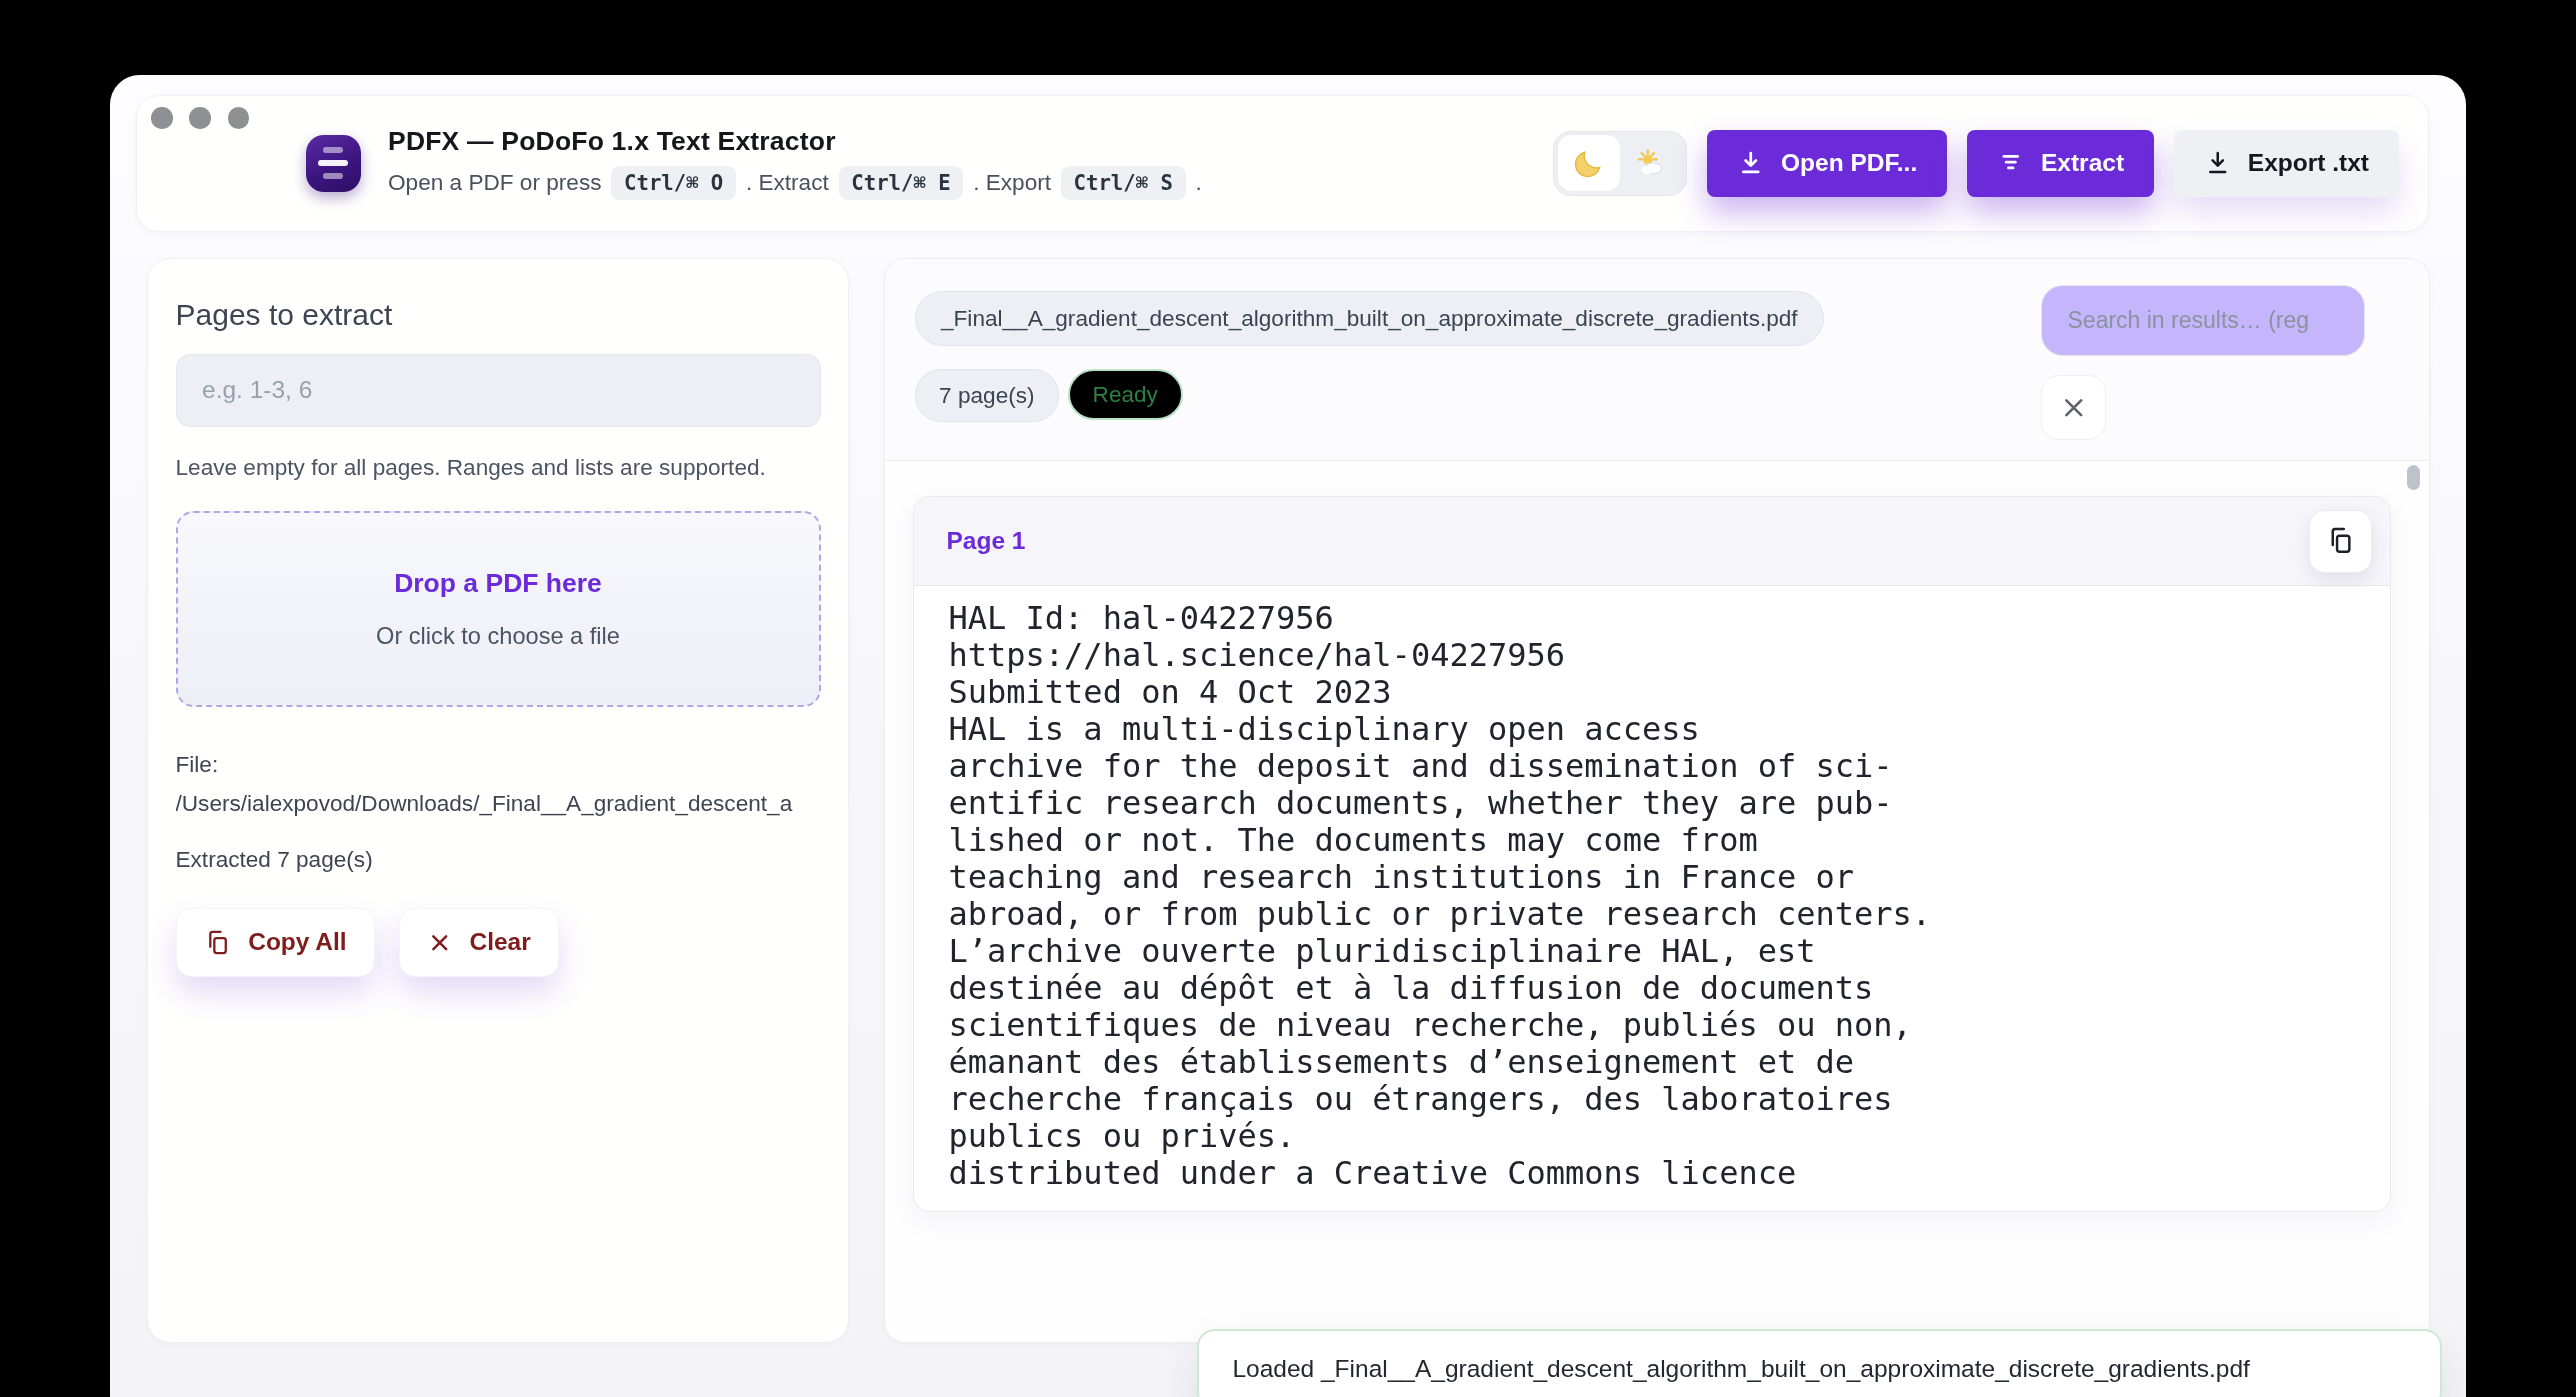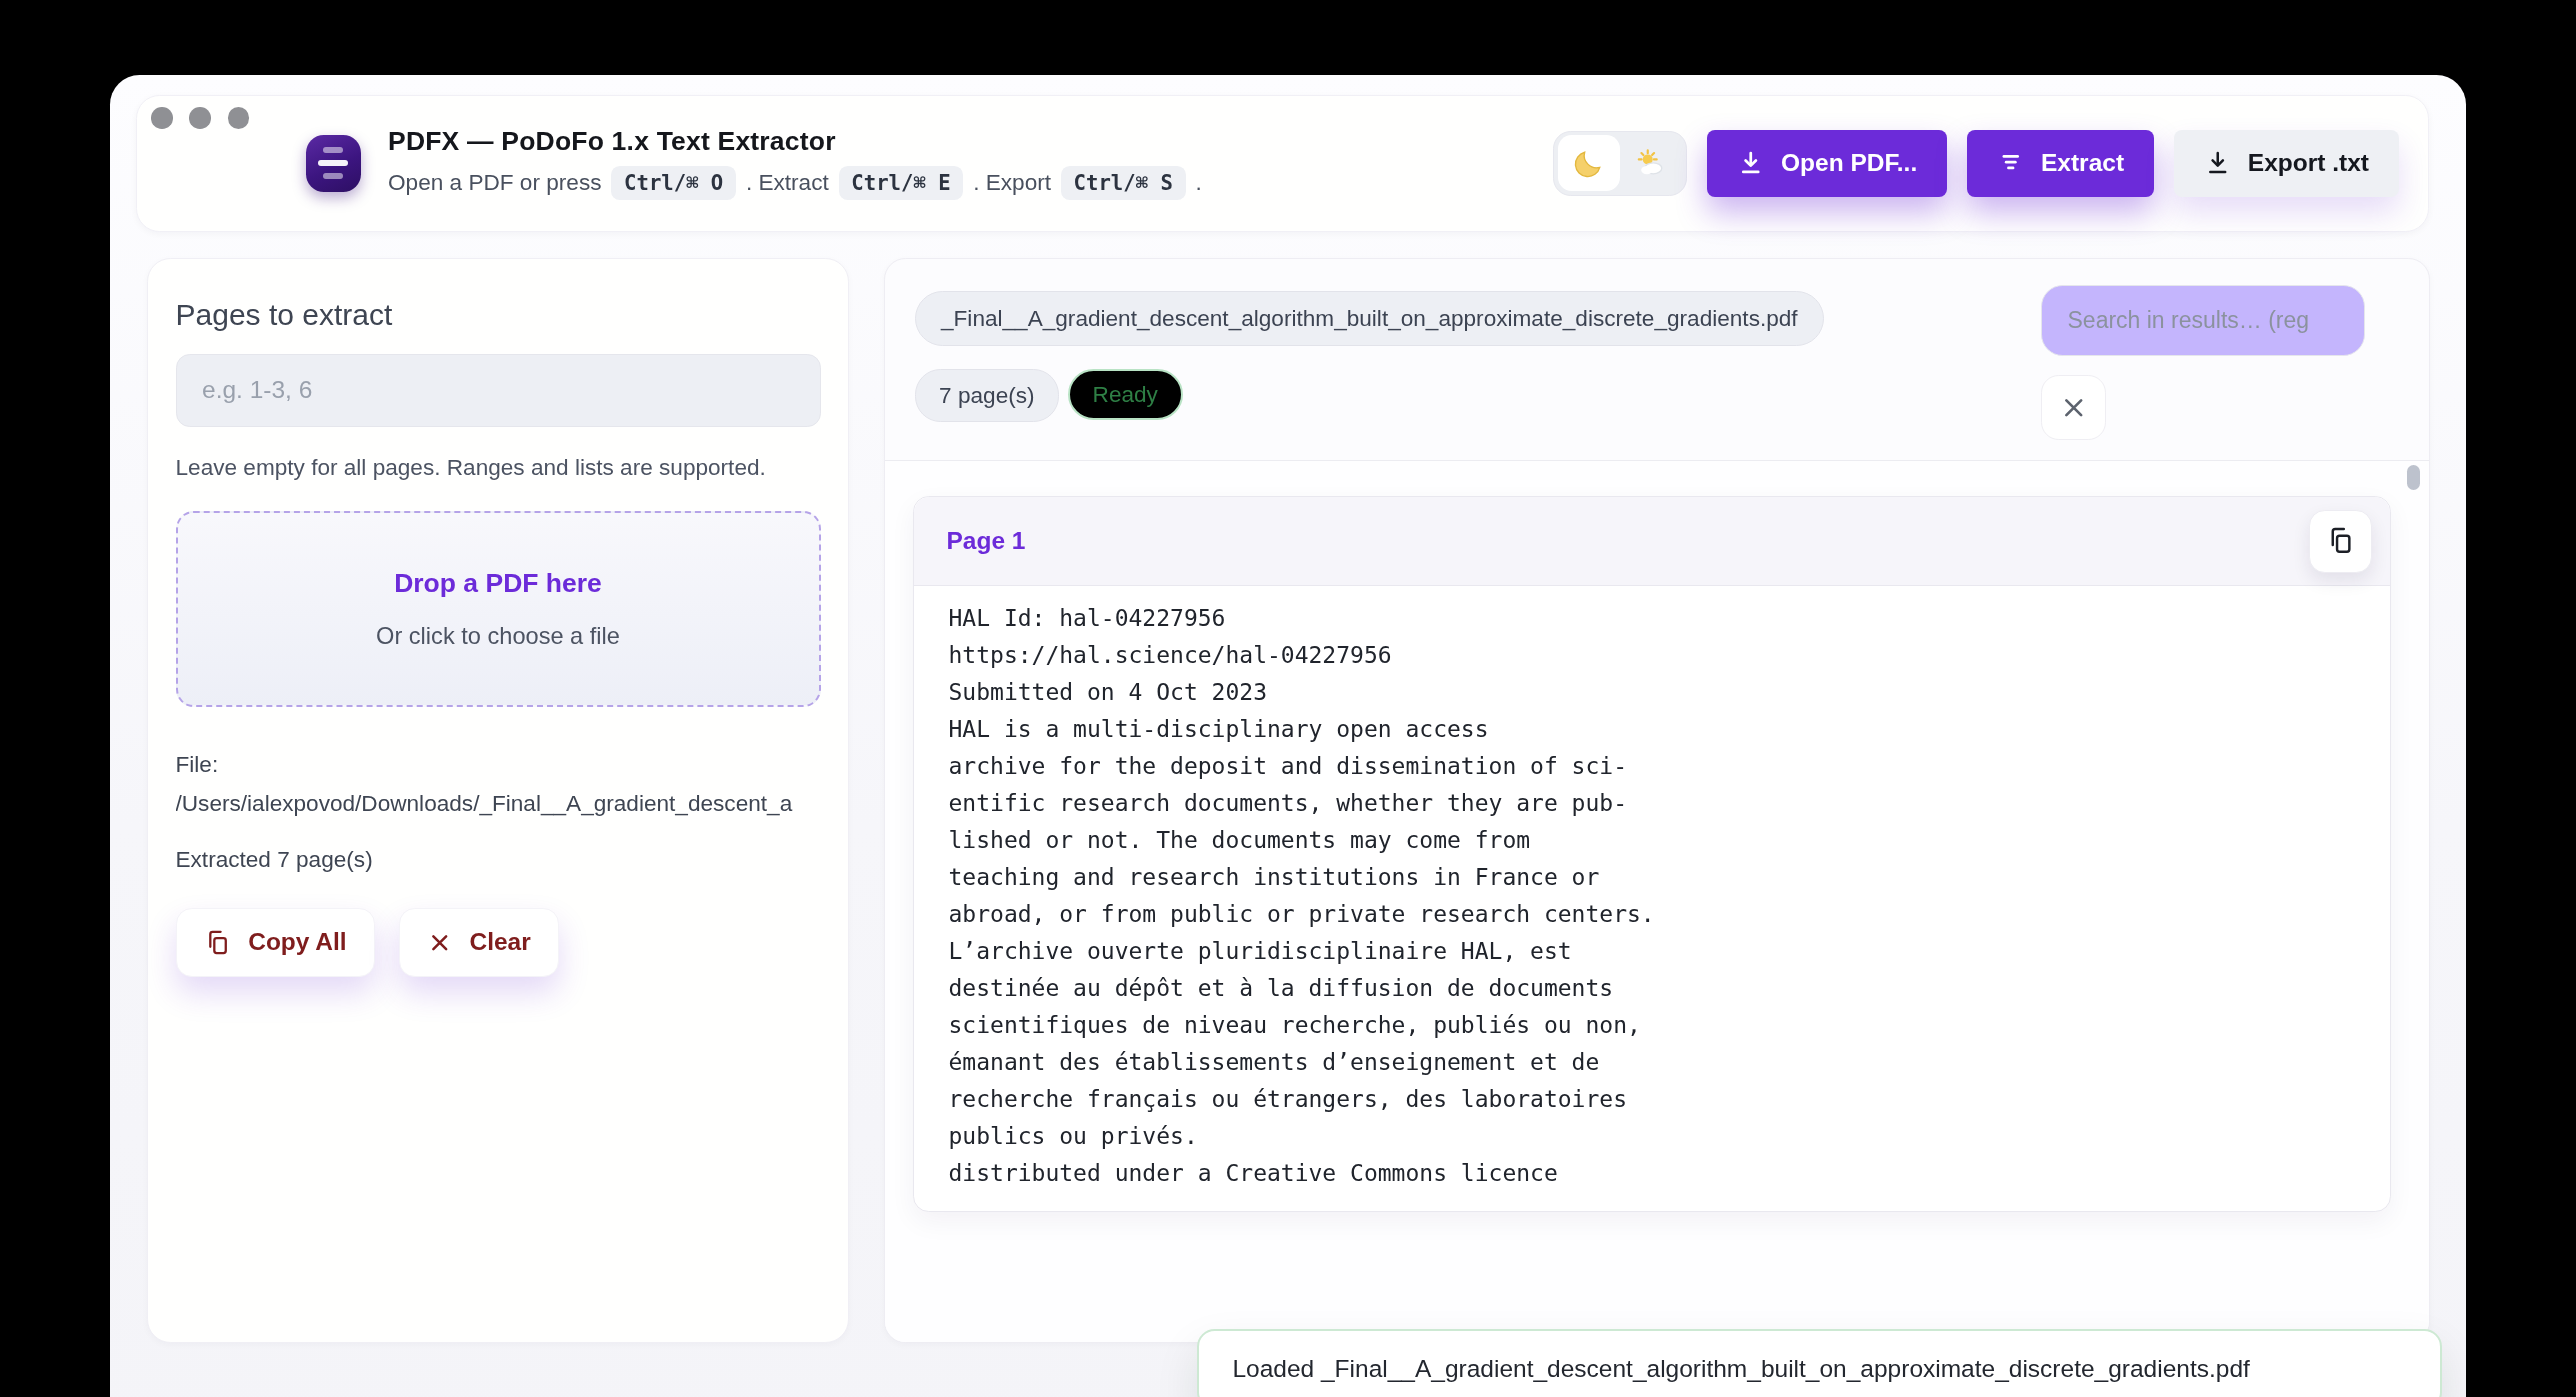--- a/index.html
+++ b/index.html
@@ -74,21 +74,21 @@
   .res-divider{position:absolute;left:0;right:0;top:201px;height:1px;background:#ececf1;}
   .res-scroll{position:absolute;left:0;right:0;top:202px;bottom:0;background:#fefeff;overflow:hidden;}
   .scroll-thumb{position:absolute;right:8.8px;top:3.9px;width:12.8px;height:25.5px;border-radius:6.9px;background:#bdc2cd;}
   .page-card{position:absolute;left:27.5px;right:38px;top:35px;background:#fff;border:1px solid #e9e8ef;border-radius:15.7px;
     box-shadow:0 9.8px 25.5px rgba(30,25,70,.05);}
   .page-head{height:88px;background:#f6f5fa;border-bottom:1px solid #e9e8ef;border-radius:15.7px 15.7px 0 0;
     display:flex;align-items:center;padding:0 17.7px 0 33px;}
   .page-title{font-size:24.5px;font-weight:bold;color:#6c2bd9;}
   .copy-btn{margin-left:auto;width:63px;height:63px;background:#fff;border:1px solid #edecf2;border-radius:15.7px;
     display:flex;align-items:center;justify-content:center;color:#1c1f26;box-shadow:0 7.9px 17.7px rgba(30,25,70,.09);cursor:pointer;}
-  .page-body pre{margin:0;padding:13.7px 35px 19.6px;font-family:"DejaVu Sans Mono",monospace;font-size:23px;line-height:37px;color:#20242c;white-space:pre;}
+  .page-body pre{margin:0;padding:13.7px 35px 19.6px;font-family:"DejaVu Sans Mono",monospace;font-size:32px;line-height:37px;color:#20242c;white-space:pre;}
 
   
   .toast{position:absolute;right:23.6px;bottom:29.5px;width:1245px;height:81px;background:#fff;border:2px solid #cde9d3;border-radius:17.7px;
     box-shadow:0 19.6px 44px rgba(20,40,25,.10);display:flex;align-items:center;padding:0 33px;font-size:24.5px;color:#23272f;box-sizing:border-box;white-space:nowrap;overflow:hidden;}
 </style>
 </head>
 <body>
 
 <div class="stage">
   <div class="window">

